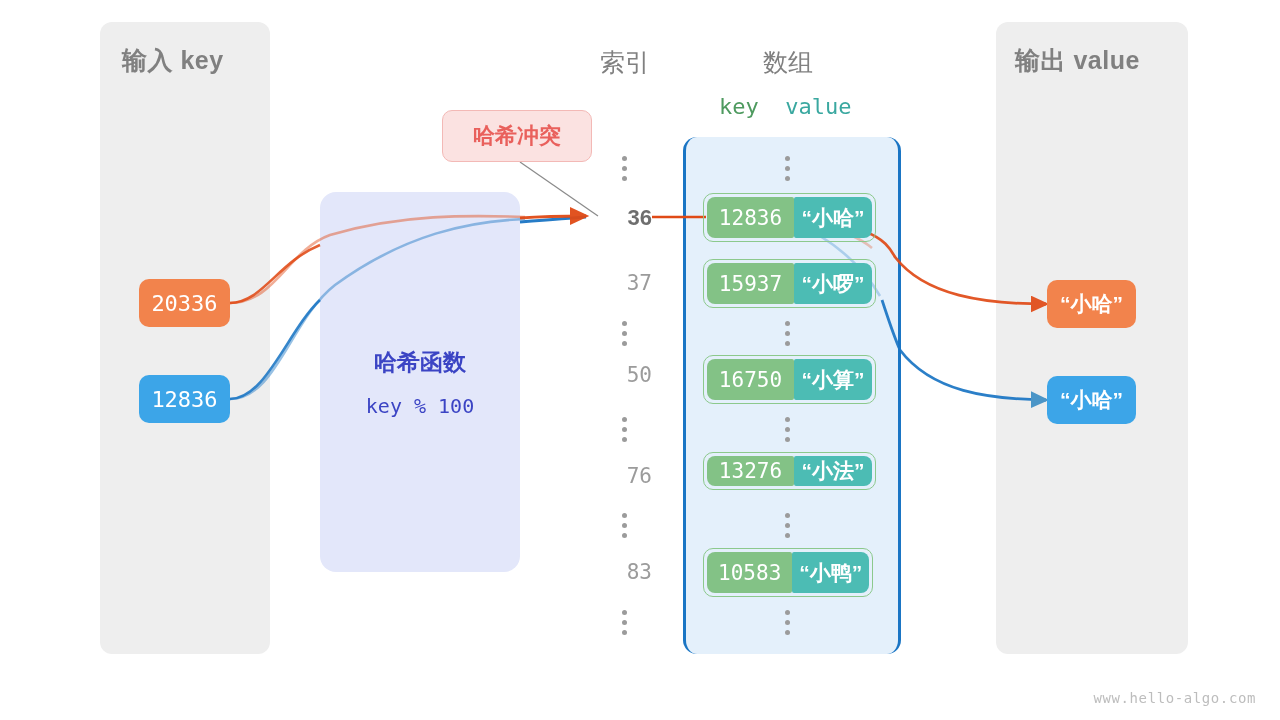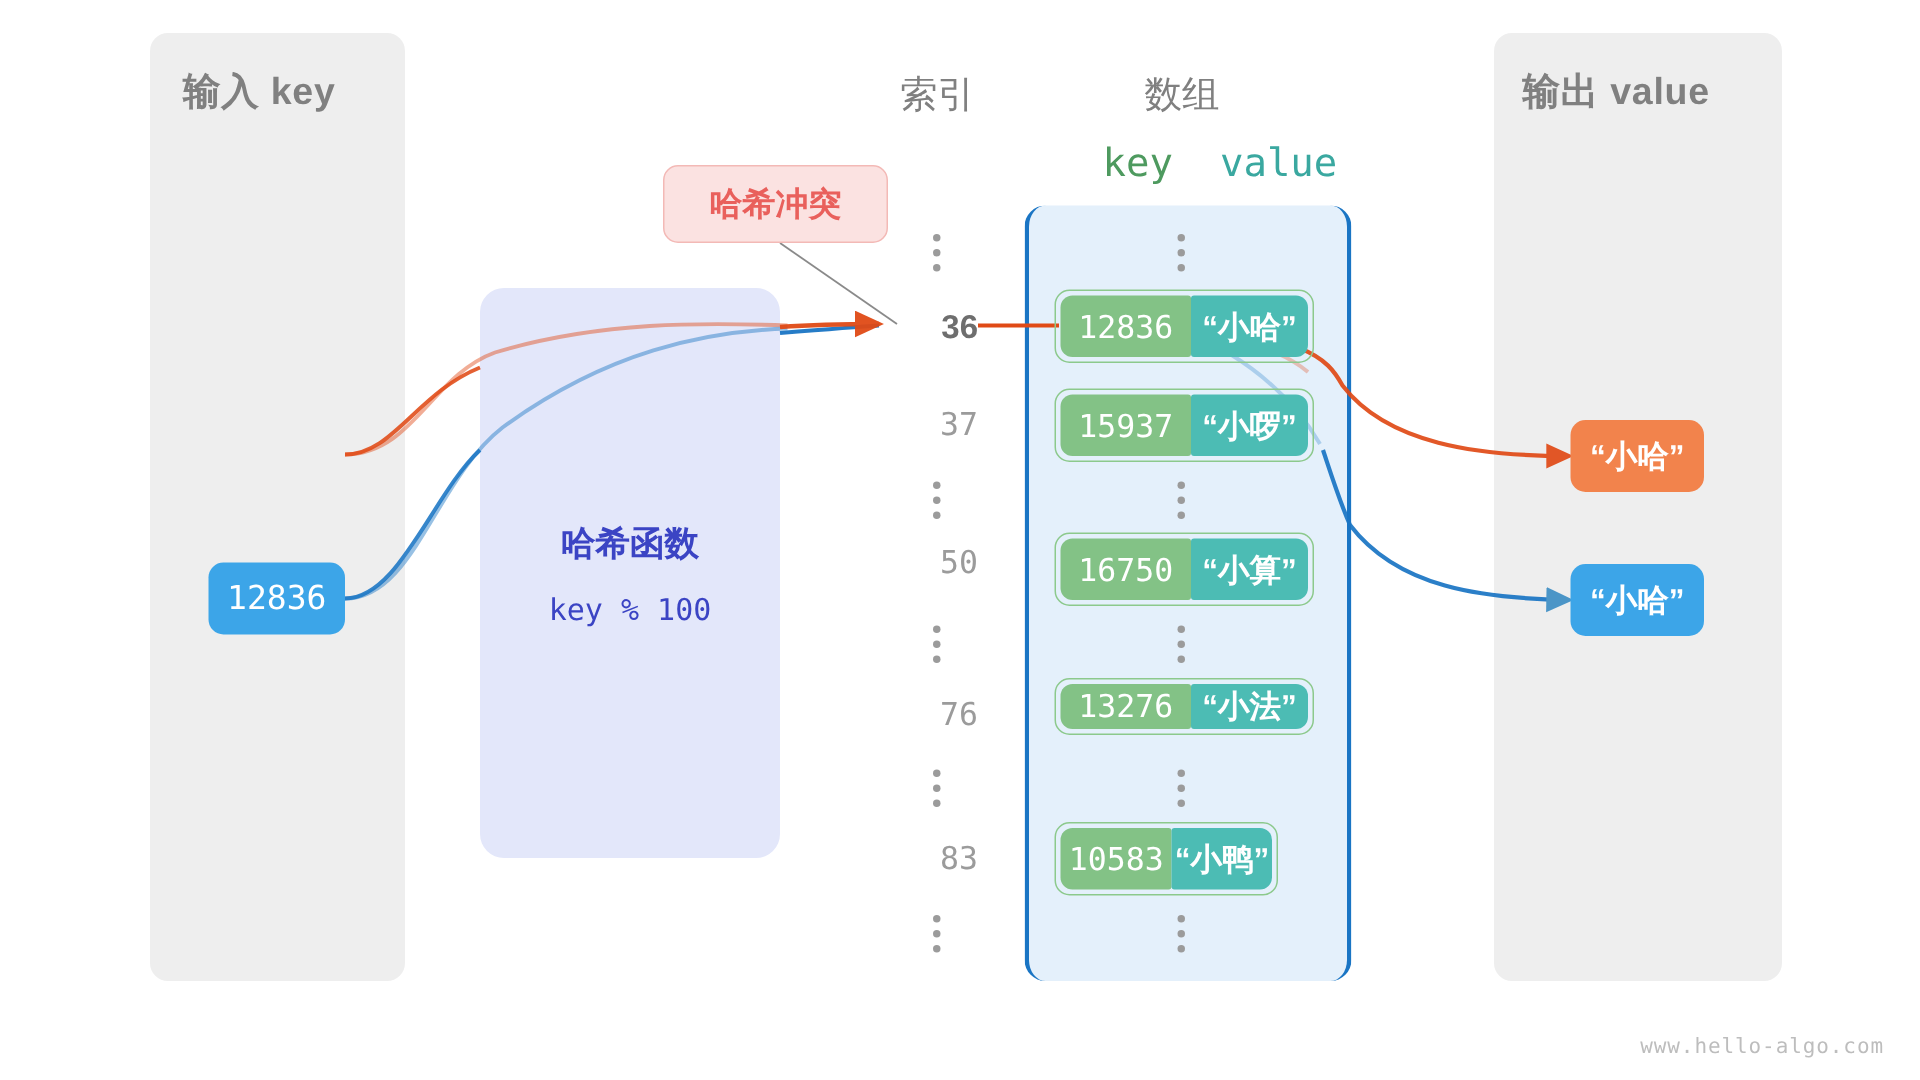--- a/index.html
+++ b/index.html
@@ -19,21 +19,21 @@
     white-space:nowrap;letter-spacing:.5px;
   }
 
   
   .col-head{
     position:absolute;font-weight:normal;color:#808080;font-size:25px;
     white-space:nowrap;text-align:center;
   }
   .kv-head{
     position:absolute;font-family:"DejaVu Sans Mono","Liberation Mono",monospace;
-    font-size:26px;white-space:nowrap;margin-left:16px;
+    font-size:22px;white-space:nowrap;
   }
   .kv-head .k{color:#4e9a5f;}
   .kv-head .v{color:#3aa8a0;}
 
   
   .hash-box{
     position:absolute;background:#e3e7fa;border-radius:16px;
     display:flex;flex-direction:column;align-items:center;justify-content:center;
   }
   .hash-title{color:#3b44c4;font-weight:bold;font-size:23px;margin-bottom:16px;}
@@ -233,24 +233,25 @@
     <div class="cell cell-val" style="width:79px;">“小啰”</div>
   </div>
   <div class="pair" style="left:703px;top:355px;width:173px;height:49px;">
     <div class="cell cell-key" style="width:88px;">16750</div>
     <div class="cell cell-val" style="width:79px;text-align:center;">“小算”</div>
   </div>
   <div class="pair" style="left:703px;top:452px;width:173px;height:38px;">
     <div class="cell cell-key" style="width:88px;">13276</div>
     <div class="cell cell-val" style="width:79px;">“小法”</div>
   </div>
-  <div class="pair" style="left:703px;top:548px;width:149px;height:49px;text-align:right;">
+  <div class="pair" style="left:703px;top:548px;width:170px;height:49px;text-align:right;">
     <div class="cell cell-key" style="width:88px;">10583</div>
     <div class="cell cell-val" style="width:79px;">“小鸭”</div>
   </div>
 
+  <div class="chip num orange" style="left:139px;top:279px;width:91px;height:48px;">20336</div>
   <div class="chip num blue" style="left:139px;top:375px;width:91px;height:48px;">12836</div>
 
   <div class="chip txt orange" style="left:1047px;top:280px;width:89px;height:48px;">“小哈”</div>
   <div class="chip txt blue" style="left:1047px;top:376px;width:89px;height:48px;">“小哈”</div>
 
   <div class="watermark">www.hello-algo.com</div>
 </div>
 
 </body></html>

